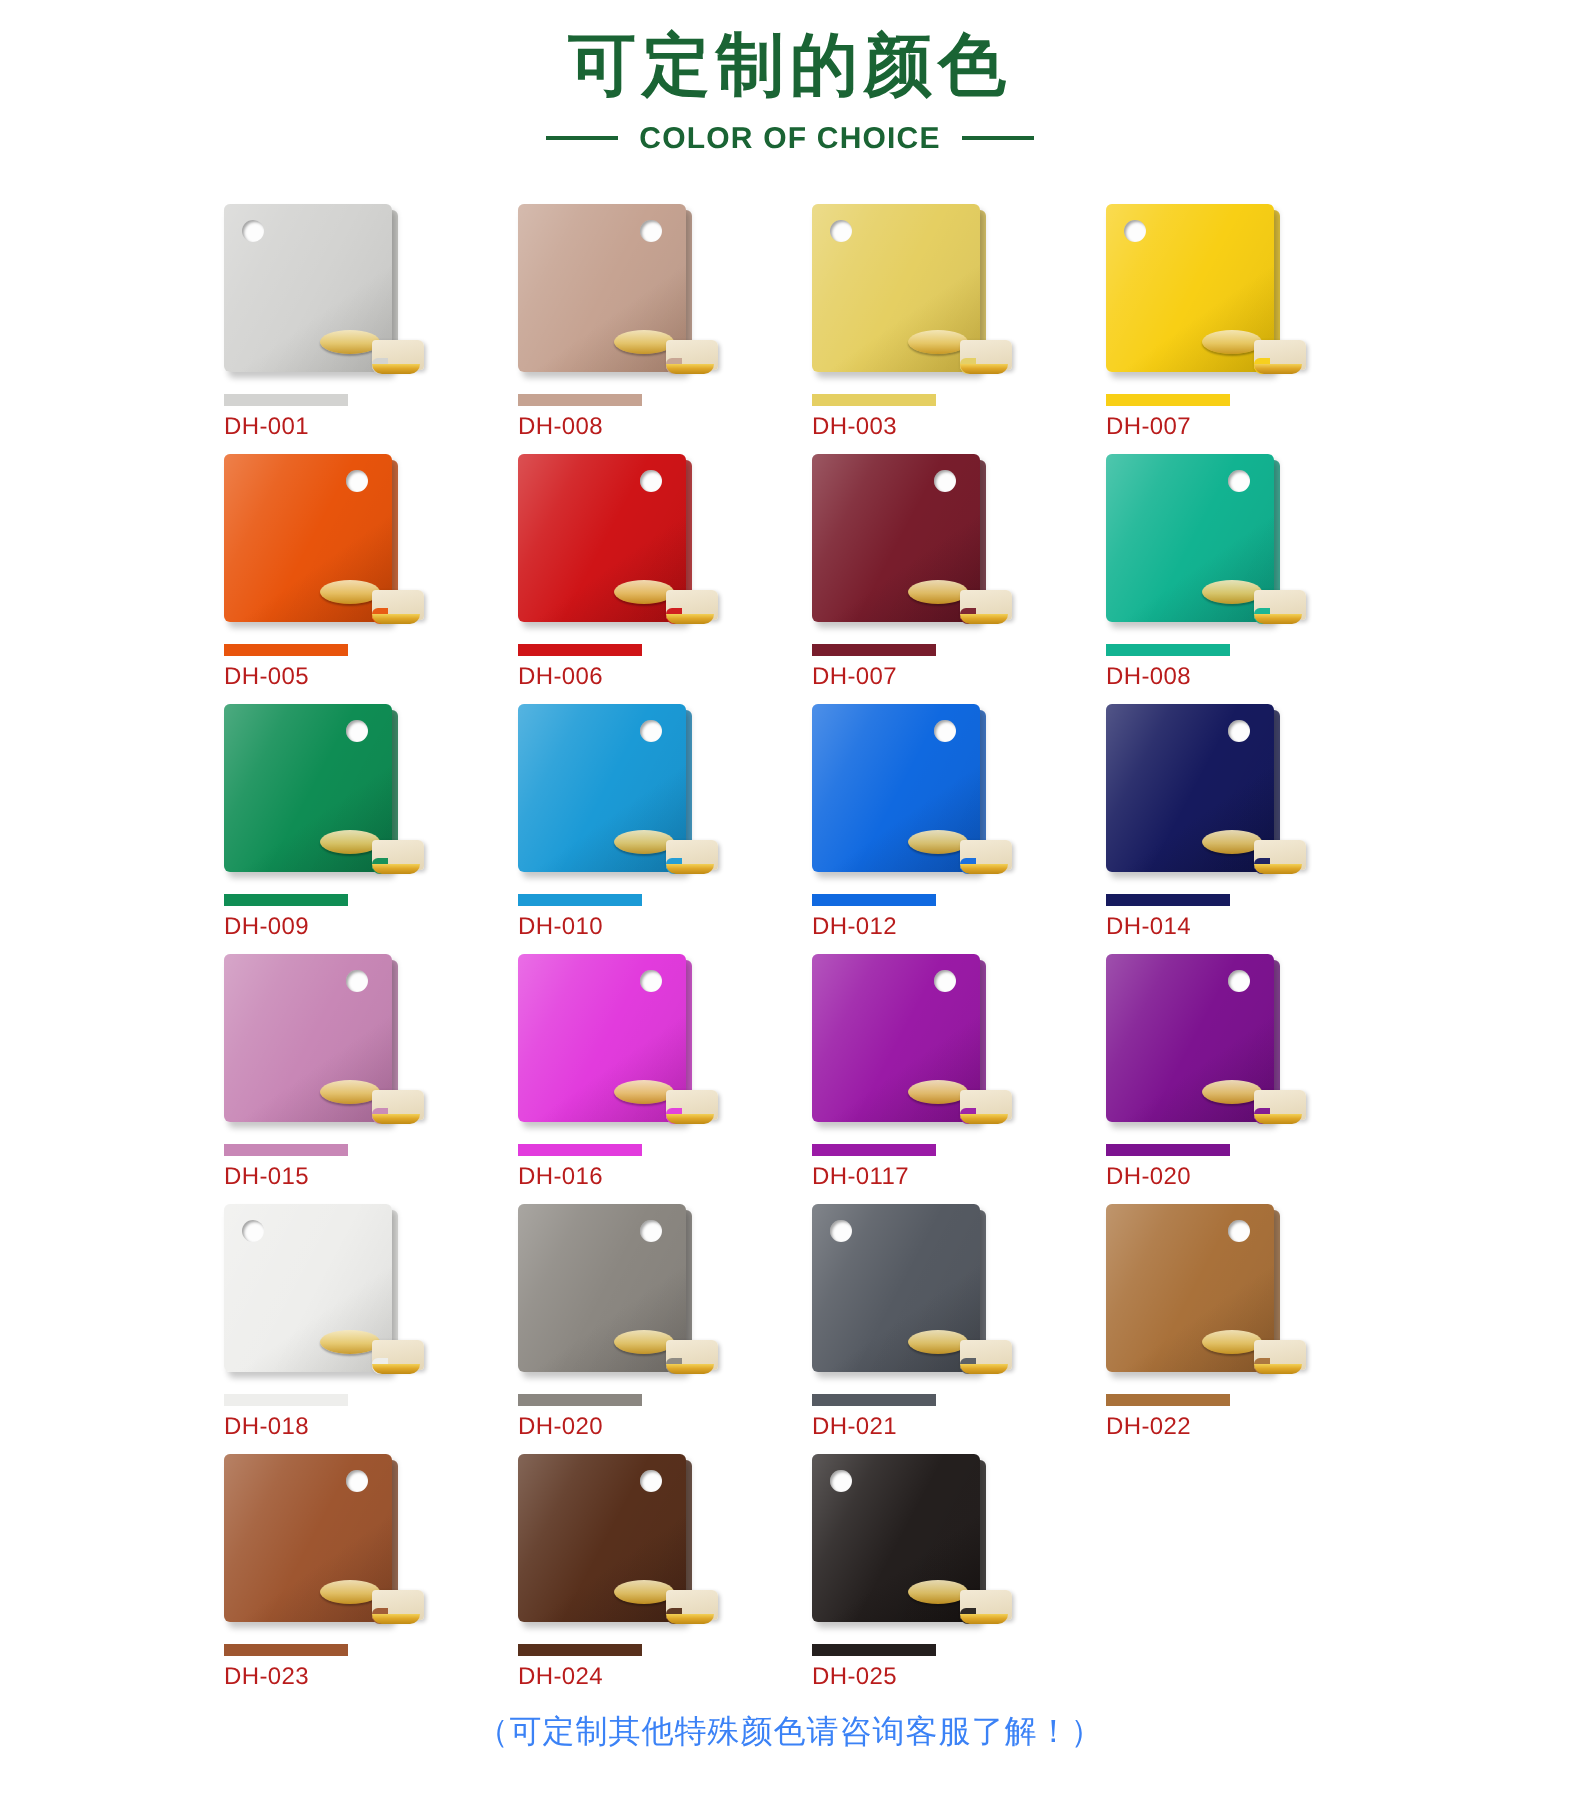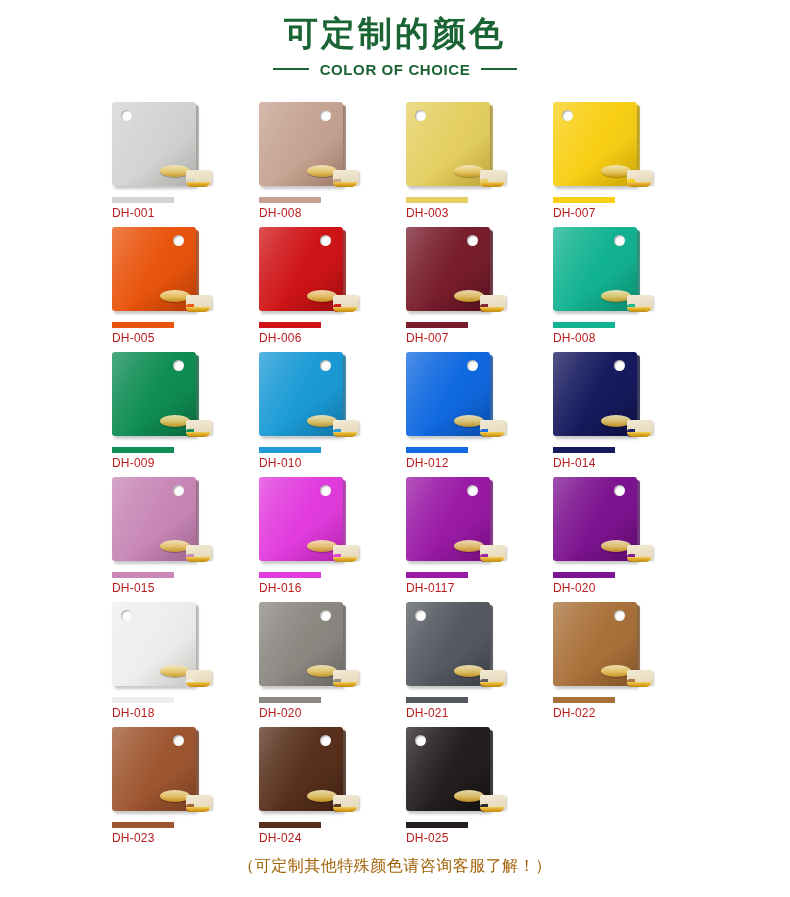--- a/index.html
+++ b/index.html
@@ -557,13 +557,13 @@
       <div class="chip">
         <div class="chip-body"></div>
         <div class="chip-tint" style="background: rgb(36, 31, 30);"></div>
         <div class="chip-gold"></div>
       </div>
       <div class="bar" style="background: rgb(36, 31, 30);"></div>
       <div class="label">DH-025</div>
     </div>
   </div>
 
-<div class="footer" style="color: #a16207;">（可定制其他特殊颜色请咨询客服了解！）</div>
+<div class="footer" style="color: #3b82f6;">（可定制其他特殊颜色请咨询客服了解！）</div>
 
 </body></html>

